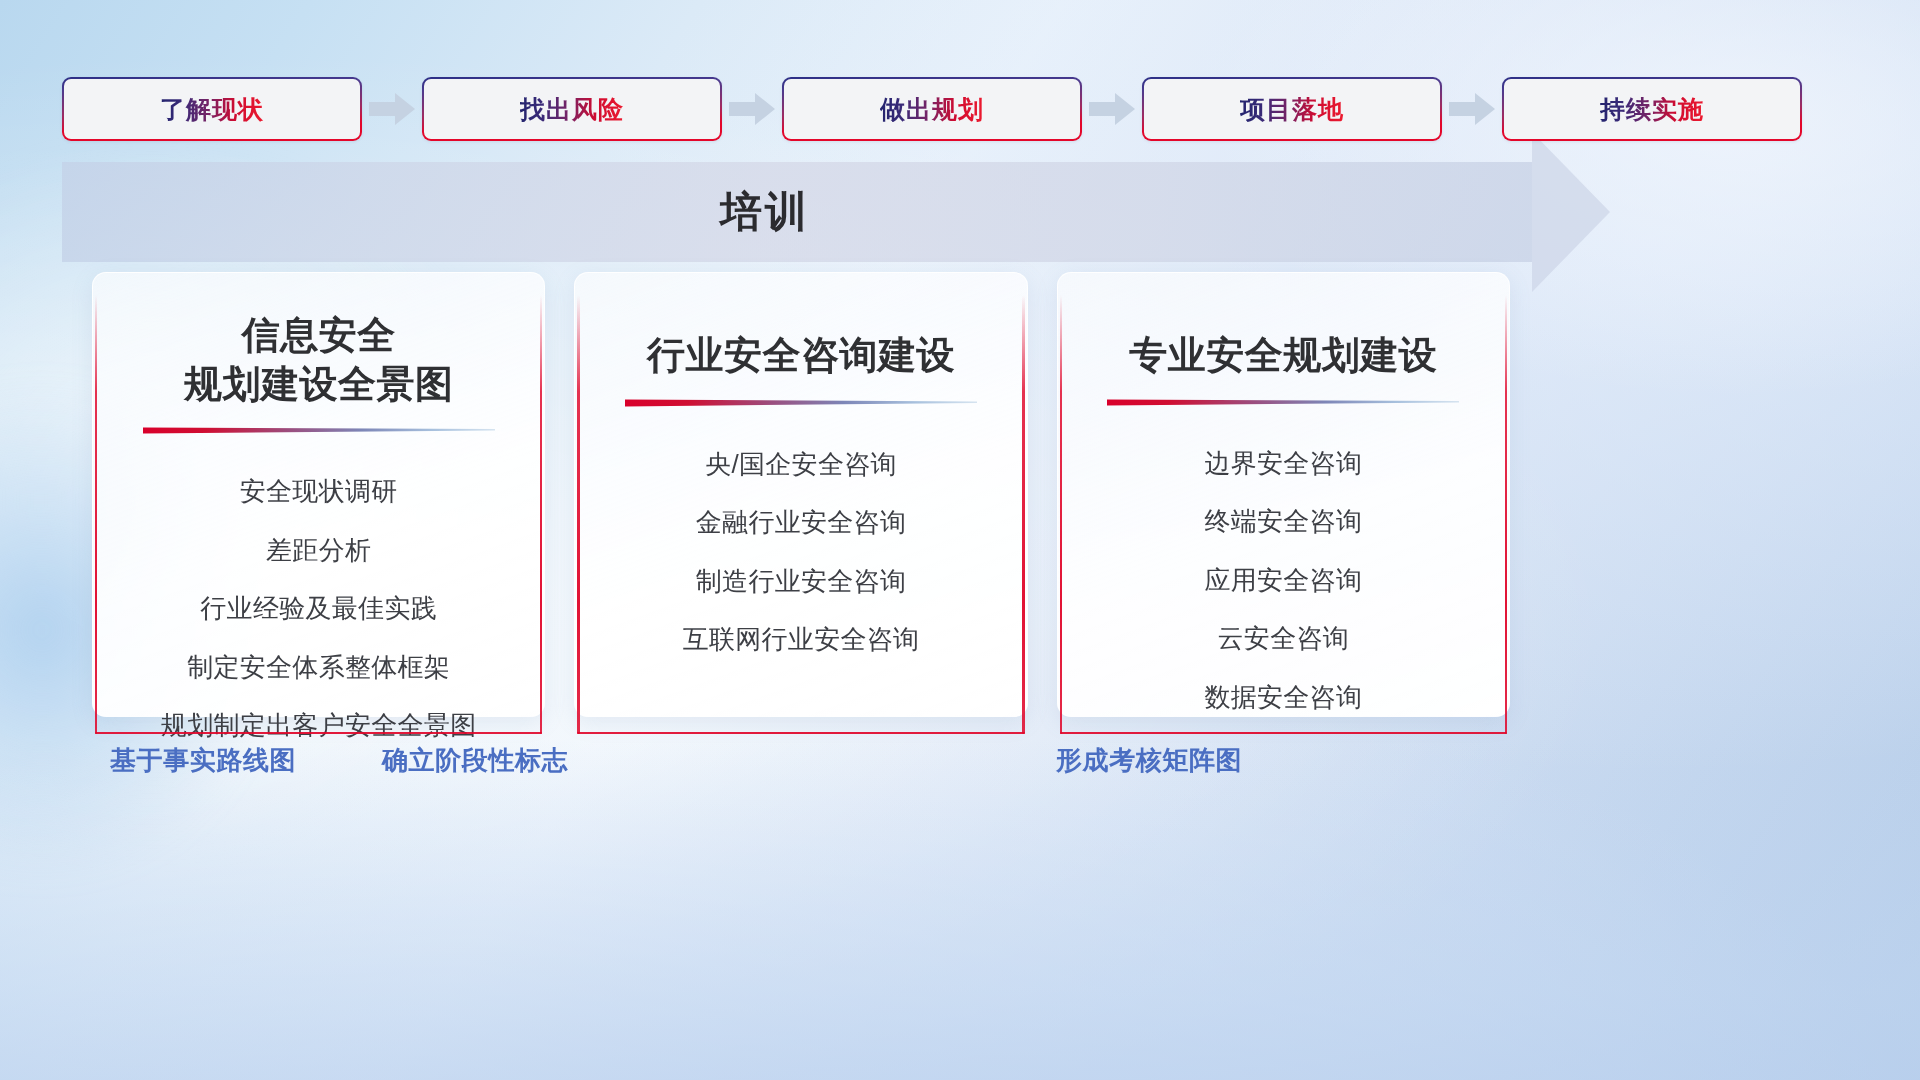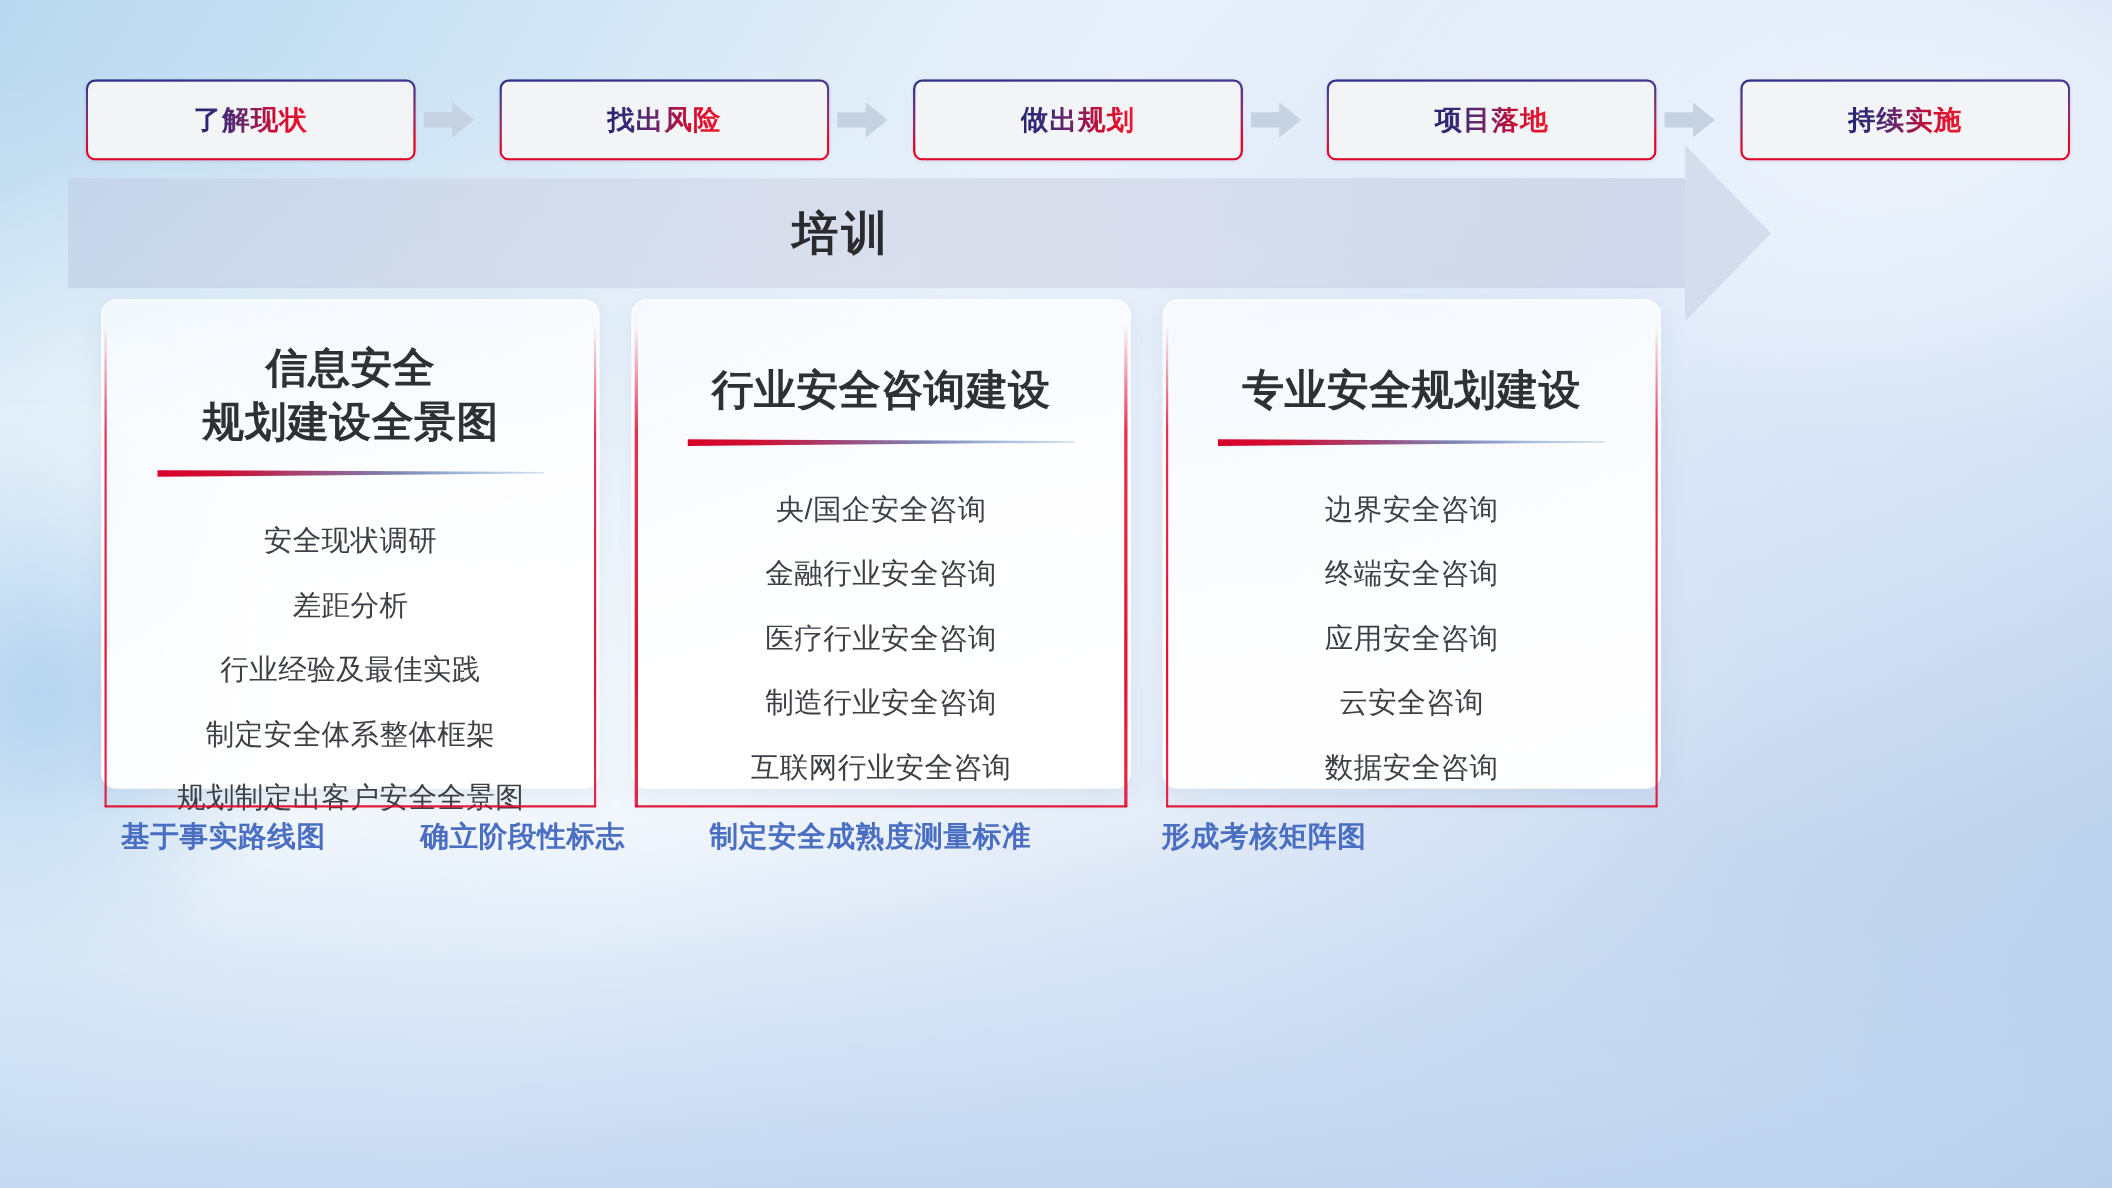--- a/index.html
+++ b/index.html
@@ -67,31 +67,30 @@
     position: absolute;
     left: 62px;
     top: 72px;
     width: 1800px;
     height: 74px;
     display: flex;
     align-items: center;
   }
   .step-box {
     position: relative;
-    height: 74px;
+    height: 64px;
     flex: 0 0 300px;
     border-radius: 9px;
     display: flex;
     align-items: center;
     justify-content: center;
     background: linear-gradient(#f3f4f6, #f3f4f6) padding-box,
                 linear-gradient(178deg, #2c2f86 0%, #4a3a8e 18%, #9c2b63 52%, #e4062a 76%, #e4062a 100%) border-box;
     border: 2.2px solid transparent;
     box-shadow: 0 1px 3px rgba(60,80,120,0.10);
-    margin-left: 16px;
   }
   .step-label {
     font-size: 25px;
     font-weight: 700;
     letter-spacing: 1px;
     line-height: 1;
     background: linear-gradient(92deg, #23246e 0%, #3a2a78 22%, #7a2264 48%, #cf0b30 72%, #ed1b2f 100%);
     -webkit-background-clip: text;
     background-clip: text;
     color: transparent;
@@ -363,21 +362,20 @@
             <stop offset="82%" stop-color="#a7c0dd"></stop>
             <stop offset="100%" stop-color="#d6e4f0"></stop>
           </linearGradient>
         </defs>
         <path d="M0 1.6 L400 3.4 L400 5.0 L0 8.4 Z" fill="url(#divgrad2)"></path>
       </svg>
     </div>
     <div class="card-list">
       <div class="card-list-item">央/国企安全咨询</div>
       <div class="card-list-item">金融行业安全咨询</div>
-      <div class="card-list-item">医疗行业安全咨询</div>
       <div class="card-list-item">制造行业安全咨询</div>
       <div class="card-list-item">互联网行业安全咨询</div>
     </div>
   </div>
 
   <div class="card">
     <div class="card-accent-left"></div>
     <div class="card-accent-right"></div>
     <div class="card-accent-bottom"></div>
     <div class="card-title one-line">专业安全规划建设</div>
@@ -403,15 +401,14 @@
       <div class="card-list-item">云安全咨询</div>
       <div class="card-list-item">数据安全咨询</div>
     </div>
   </div>
 
 </div>
 
 <div id="bottom-labels">
   <div class="bottom-label" style="left:110px">基于事实路线图</div>
   <div class="bottom-label" style="left:382px">确立阶段性标志</div>
-  <div class="bottom-label" style="left:645px">制定安全成熟度测量标准</div>
   <div class="bottom-label" style="left:1056px">形成考核矩阵图</div>
 </div>
 
 </body></html>

